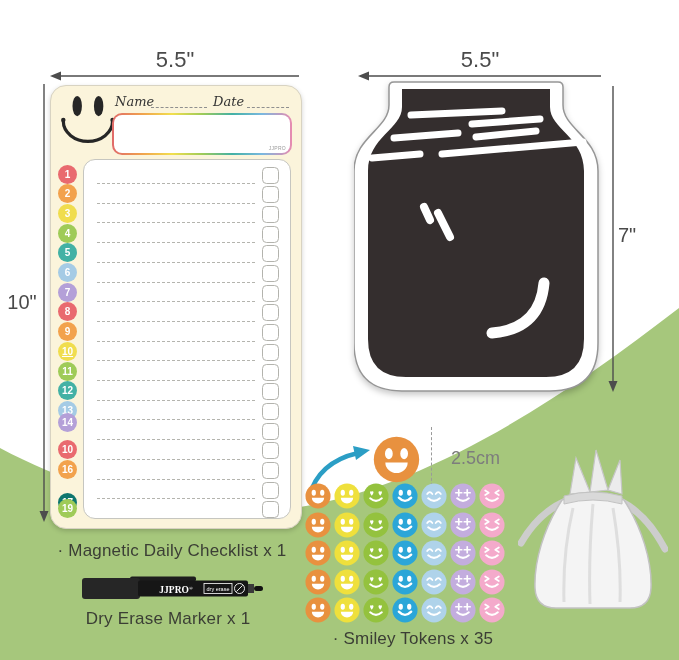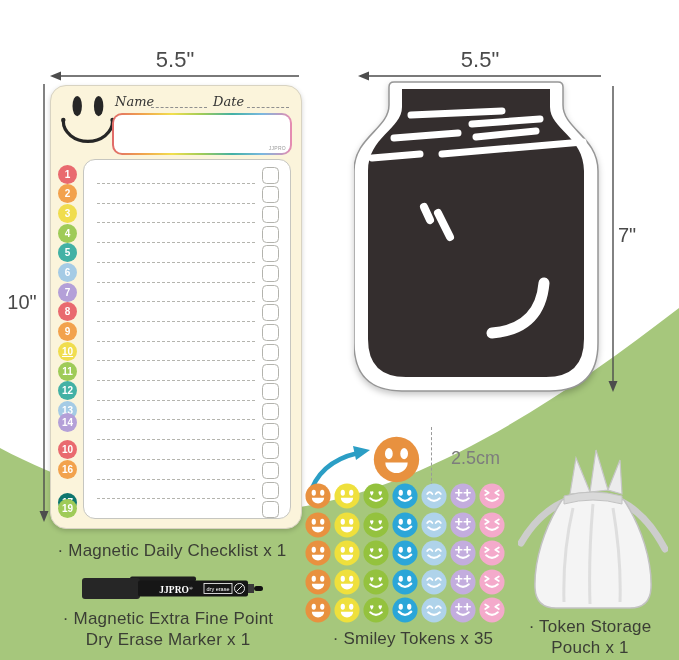--- a/index.html
+++ b/index.html
@@ -142,28 +142,23 @@
       <path d="M18,77 L66,73" stroke-width="7"></path>
       <path d="M88,73 L229,61" stroke-width="7"></path>
       <path d="M70,126 L76,139" stroke-width="8"></path>
       <path d="M84,132 L96,156" stroke-width="8"></path>
       <path d="M138,252 Q186,248 190,202" stroke-width="11"></path>
     </g>
   </svg>
 
   <div class="abs caption" style="left:27px;top:540px;width:290px;">· Magnetic Daily Checklist x 1</div>
   <div class="abs caption" style="left:23px;top:608px;width:290px;">
-    <div>· Magnetic Extra Fine Point</div>
     <div>Dry Erase Marker x 1</div>
   </div>
   <div class="abs caption" style="left:303px;top:628px;width:220px;">· Smiley Tokens x 35</div>
-  <div class="abs caption" style="left:510px;top:616px;width:160px;">
-    <div>· Token Storage</div>
-    <div>Pouch x 1</div>
-  </div>
 
   <svg class="abs" style="left:300px;top:440px;" width="75" height="65" viewBox="0 0 75 65">
     <path d="M9,57 C15,34 32,19 58,13" fill="none" stroke="#2B9EC5" stroke-width="4.4" stroke-linecap="round"></path>
     <polygon points="70,10 53,6 56,20" fill="#2B9EC5"></polygon>
   </svg>
   <div class="abs" style="left:373px;top:436px;width:47px;height:47px;"><svg width="47" height="47" viewBox="0 0 40 40">
         <circle cx="20" cy="20" r="19.3" fill="#E8913F"></circle>
         <ellipse cx="13.5" cy="15" rx="3.3" ry="4.7" fill="#fff"></ellipse>
         <ellipse cx="26.5" cy="15" rx="3.3" ry="4.7" fill="#fff"></ellipse>
         <path d="M10.5,22.5 a9.5,9 0 0 0 19,0 z" fill="#fff"></path>

